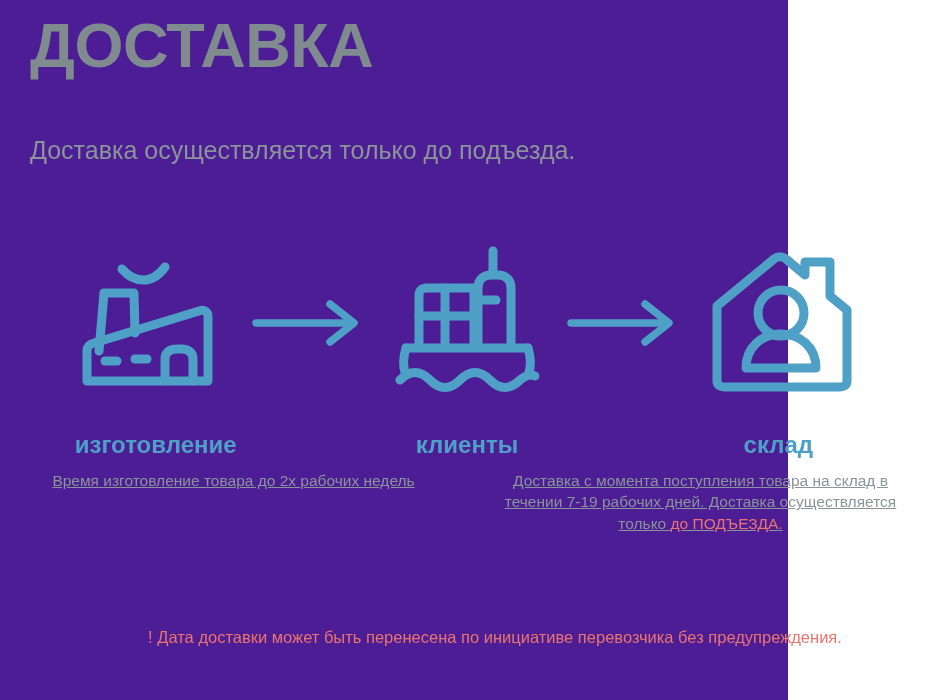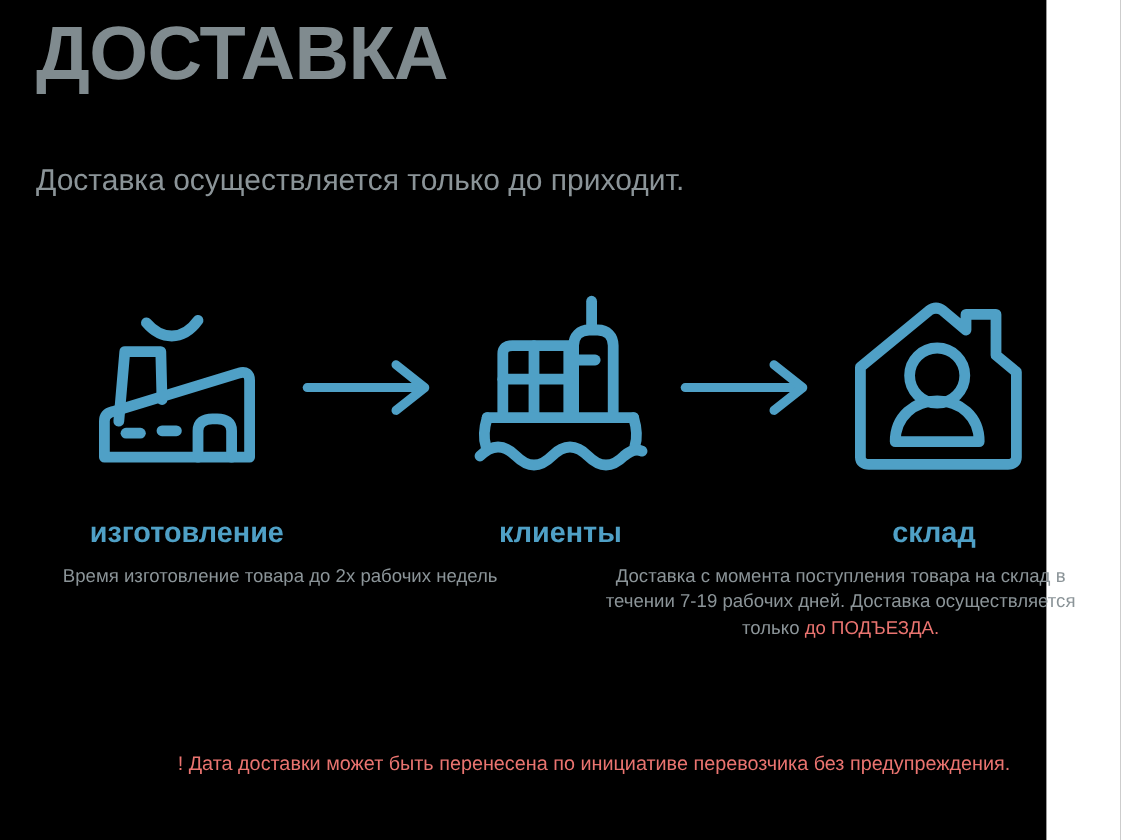--- a/index.html
+++ b/index.html
@@ -11,23 +11,23 @@
   body {
     width: 934px;
     height: 700px;
     background: #ffffff;
     font-family: "Liberation Sans", "DejaVu Sans", sans-serif;
     overflow: hidden;
   }
 
   .slide {
     position: relative;
-    width: 872px;
+    width: 788px;
     height: 700px;
-    background: #000000;
+    background: #4c1d95;
   }
 
   
   .page-title {
     position: absolute;
     left: 30px;
     top: 12px;
     font-size: 63px;
     font-weight: bold;
     letter-spacing: -0.5px;
@@ -104,20 +104,21 @@
     display: flex;
     align-items: flex-start;
   }
   .step-desc {
     flex: 1 1 0;
     text-align: center;
     font-size: 15.5px;
     color: #8b9498;
     line-height: 1.38;
     padding: 0 22px;
+    text-decoration: underline;
   }
   .step-desc .hl-red {
     color: #ea7470;
   }
 
   
   .footer-note {
     position: absolute;
     left: 0;
     top: 626px;
@@ -132,21 +133,21 @@
 
   svg { display: block; overflow: visible; }
 </style>
 </head>
 <body>
 
 <div class="slide">
 
   <h1 class="page-title">ДОСТАВКА</h1>
 
-  <p class="subtitle">Доставка осуществляется только до приходит.</p>
+  <p class="subtitle">Доставка осуществляется только до подъезда.</p>
 
   <div class="flow">
 
     <div class="flow-icon">
       <svg width="150" height="145" viewBox="0 0 150 145" fill="none" stroke="#4fa0c6" stroke-width="9" stroke-linecap="round" stroke-linejoin="round">
 
         <path d="M45 18 C57 32, 75 34, 88 16"></path>
 
         <path d="M22 100 L27 42 L57 42 L58 82"></path>
 

